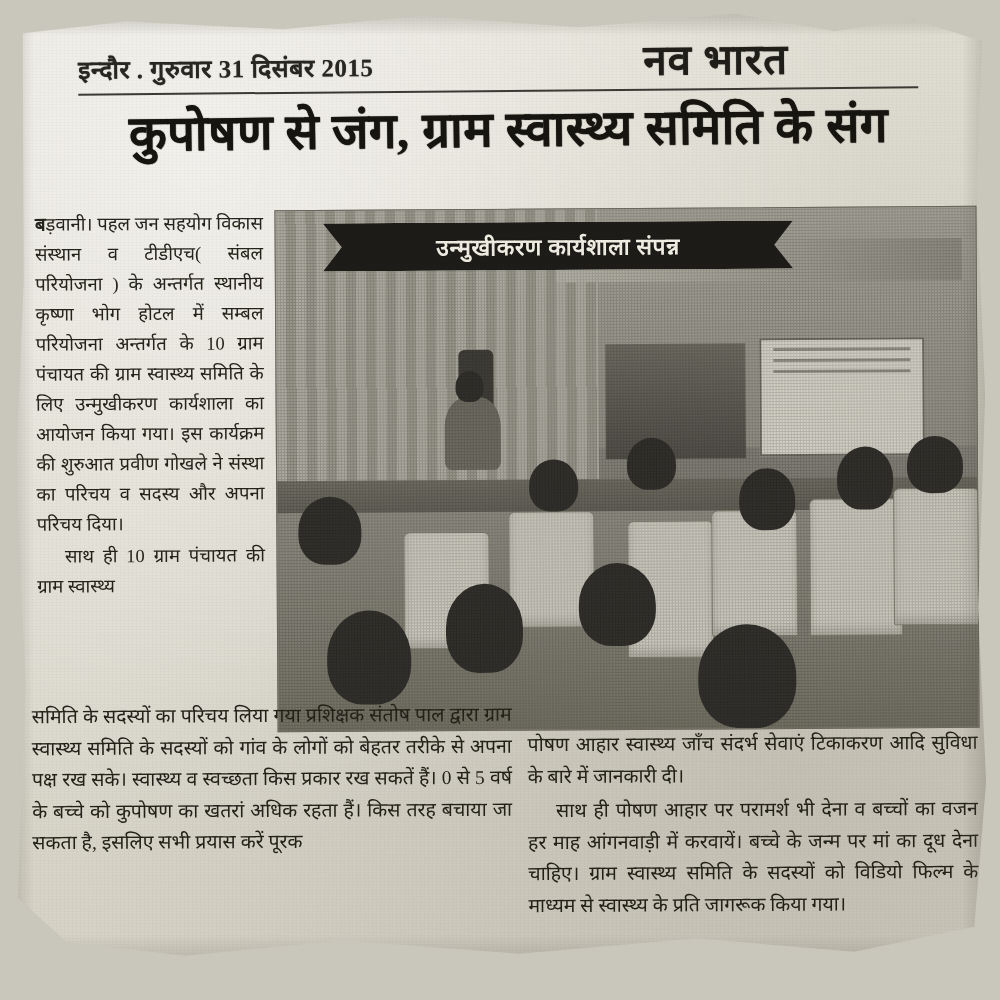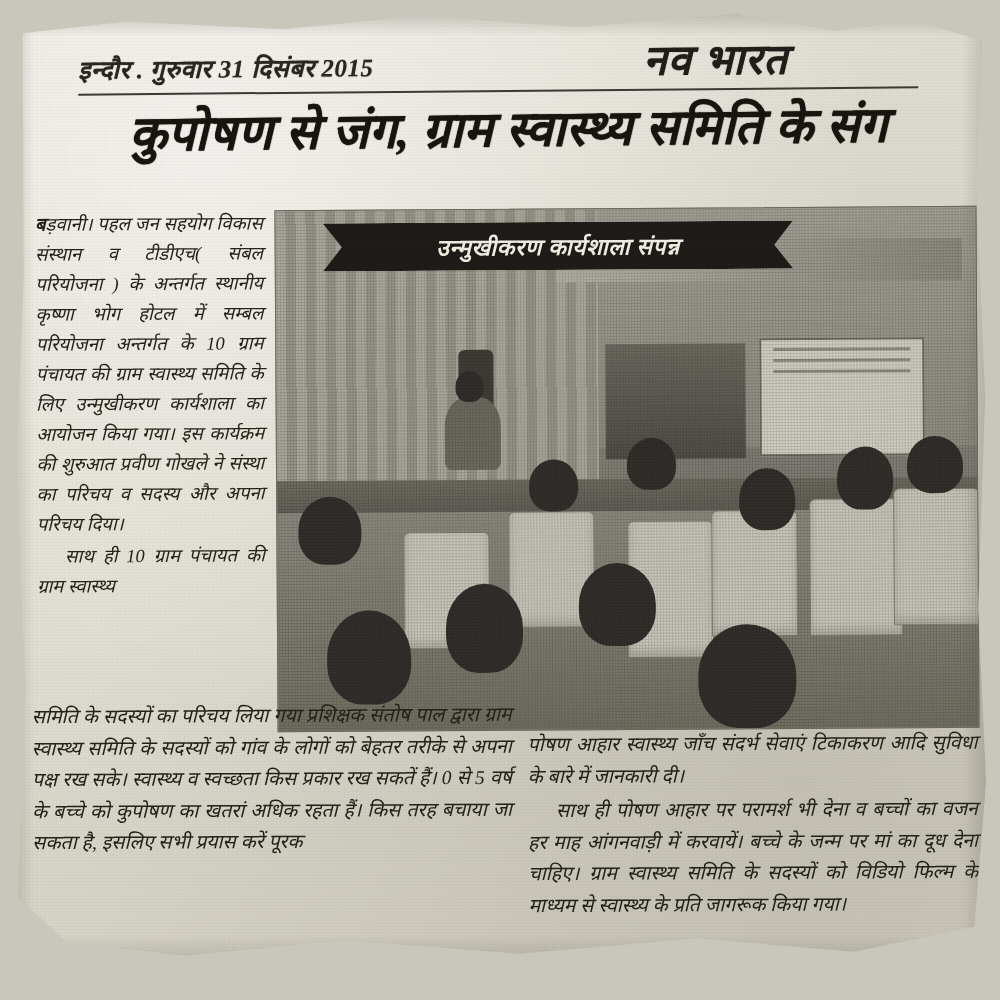--- a/index.html
+++ b/index.html
@@ -24,21 +24,20 @@
       radial-gradient(ellipse at 80% 80%, rgba(120,115,100,0.18), rgba(255,255,255,0) 65%),
       linear-gradient(160deg, #e6e3d8 0%, #dedacd 35%, #d9d5c7 60%, #d2cdbe 100%);
     box-shadow: 0 2px 10px rgba(0,0,0,0.35);
     clip-path: polygon(
       1.5% 2.4%, 12% 1.2%, 28% 2.0%, 42% 0.6%, 58% 1.8%, 74% 0.4%,
       84% 2.2%, 92% 1.0%, 99% 3.2%, 98.4% 18%, 99.3% 40%, 98.6% 62%,
       99.4% 80%, 98.2% 95%, 86% 97.6%, 70% 96.2%, 52% 97.8%, 34% 96.4%,
       18% 98.0%, 6% 96.6%, 1.0% 92%, 1.8% 70%, 0.8% 48%, 1.6% 28%
     );
     filter: saturate(0.85);
-    font-style: italic;
   }
 
   
   #grain {
     position: absolute;
     inset: 0;
     background-image:
       repeating-linear-gradient(0deg, rgba(0,0,0,0.018) 0 1px, rgba(255,255,255,0) 1px 3px),
       repeating-linear-gradient(90deg, rgba(0,0,0,0.014) 0 1px, rgba(255,255,255,0) 1px 4px);
     pointer-events: none;

